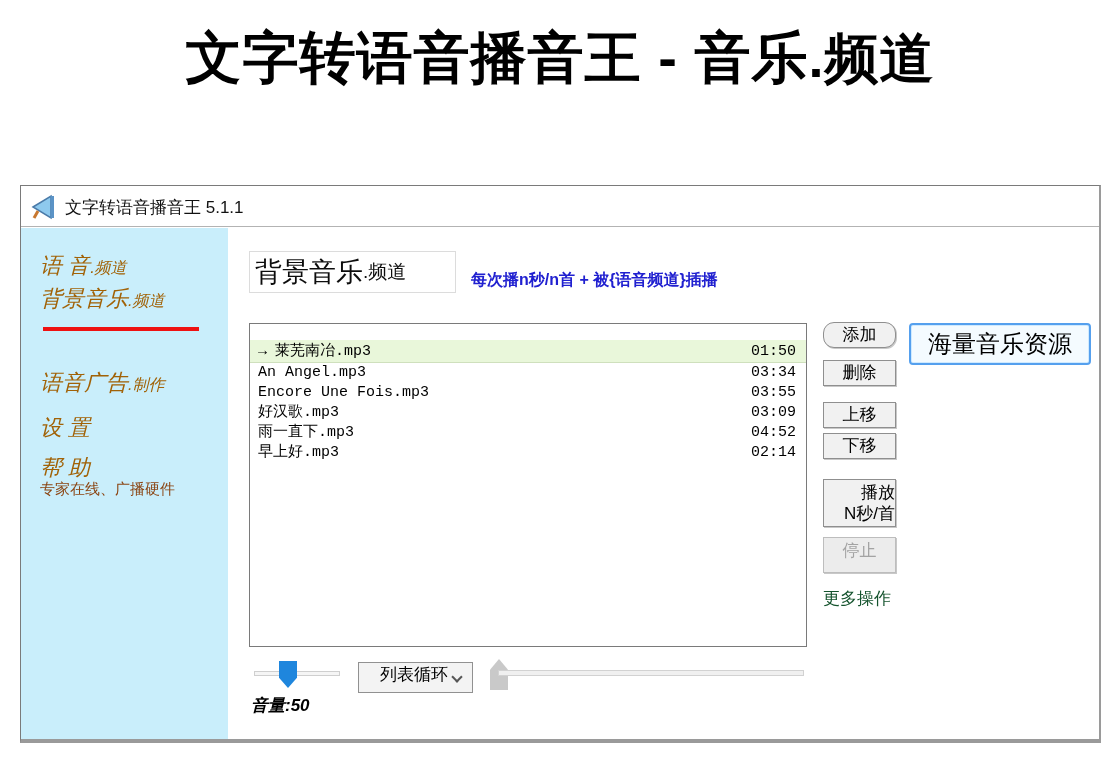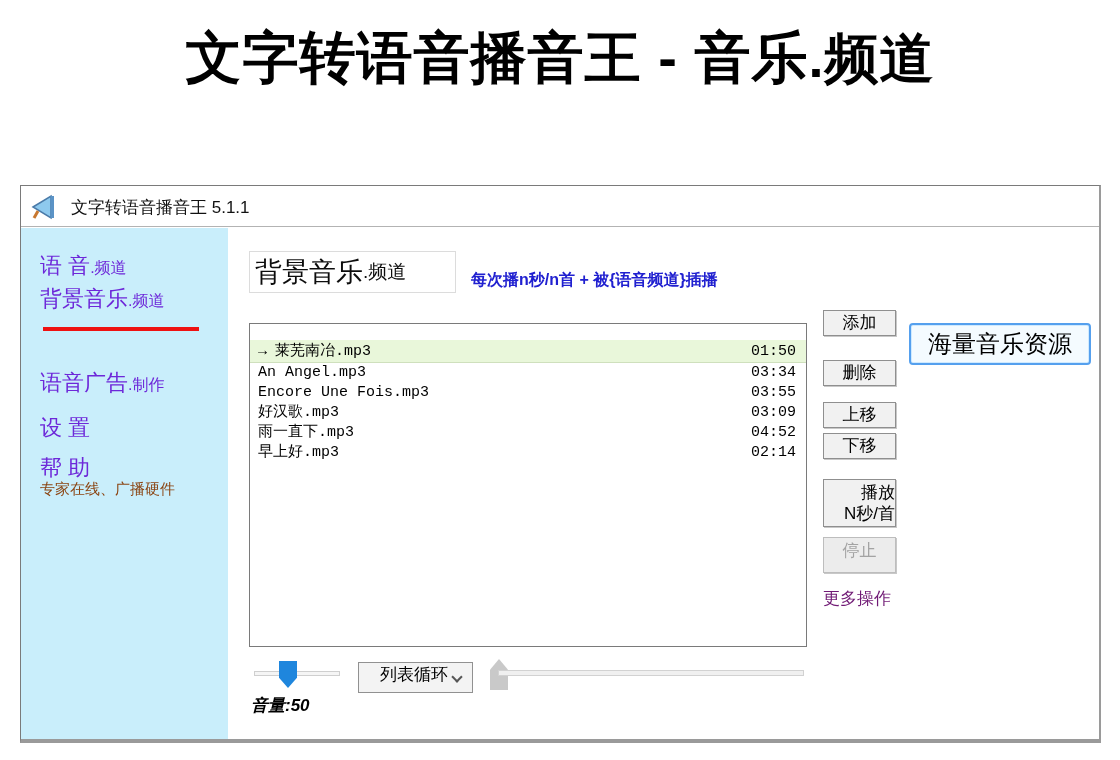--- a/index.html
+++ b/index.html
@@ -13,26 +13,26 @@
   .page-title .suffix { font-size:54px; }
 
   
   .window { position:absolute; left:20px; top:185px; width:1081px; height:558px;
     background:#ffffff; border:1px solid #7a7a7a; border-right:2px solid #9a9a9a;
     border-bottom:4px solid #9a9a9a; }
 
   .titlebar { position:absolute; left:0; top:0; width:100%; height:41px;
     background:#ffffff; border-bottom:1px solid #b3b3b3; }
   .titlebar .app-icon { position:absolute; left:10px; top:7px; width:28px; height:27px; }
-  .titlebar .title-text { position:absolute; left:50px; top:10px; font-size:17px; color:#111; }
+  .titlebar .title-text { position:absolute; left:44px; top:10px; font-size:17px; color:#111; }
 
   
   .sidebar { position:absolute; left:0; top:42px; bottom:0; width:207px; background:#c9eefb; }
-  .side-item { position:absolute; left:19px; white-space:nowrap; color:#6d28d9;
-    font-size:22px; cursor:pointer; }
+  .side-item { position:absolute; left:19px; white-space:nowrap; color:#a16207;
+    font-size:22px; cursor:pointer;font-style:italic; }
   .side-item .sfx { font-size:16px; }
   .side-item-0 { top:23px; }
   .side-item-1 { top:56px; }
   .side-item-2 { top:140px; }
   .side-item-3 { top:185px; }
   .side-item-4 { top:225px; }
   .active-underline { position:absolute; left:22px; top:99px; width:156px; height:4px;
     background:#ee1111; }
   .side-footnote { position:absolute; left:19px; top:252px; font-size:15px; color:#8b4513;
     white-space:nowrap; }
@@ -54,28 +54,28 @@
     height:20px; line-height:20px; padding:0 10px 0 8px; cursor:default; white-space:nowrap; }
   .track-row.current { background:#e9f7da; height:23px; line-height:23px;
     border-bottom:1px solid #cfe0bd; }
   .track-row .arrow { margin-right:8px; }
 
   
   .btn { position:absolute; left:802px; width:73px; height:26px; background:#f1f1f1;
     border:1px solid #8f8f8f; box-shadow:1px 1px 0 #c8c8c8; font-size:17px; color:#000;
     text-align:center; line-height:24px; cursor:pointer; white-space:nowrap;
     font-family:"Liberation Sans",sans-serif; }
-  .btn-add    { top:124px; }
+  .btn-add    { top:136px;border-radius:11px; }
   .btn-del    { top:174px; }
   .btn-up     { top:216px; }
   .btn-down   { top:247px; }
   .btn-play   { top:293px; height:48px; line-height:21px; padding-top:2px;text-align:right; }
   .btn-stop   { top:351px; height:36px; line-height:26px; color:#a3a3a3; background:#ececec;
                 border-color:#bdbdbd; cursor:default; }
-  .more-link { position:absolute; left:802px; top:401px; font-size:17px; color:#701a75;
+  .more-link { position:absolute; left:802px; top:401px; font-size:17px; color:#14532d;
     cursor:pointer; white-space:nowrap; }
 
   .music-res-btn { position:absolute; left:888px; top:137px; width:182px; height:42px;
     background:#f4fbff; border:2px solid #55a0ee; border-radius:4px; font-size:24px;
     color:#000; display:flex; align-items:center; justify-content:center; cursor:pointer;
     white-space:nowrap; box-shadow:0 0 0 1px #cfeaff inset; }
 
   
   .vol-track { position:absolute; left:233px; top:485px; width:86px; height:5px;
     background:#f5f5f5; border:1px solid #cfcfcf; cursor:pointer; }

